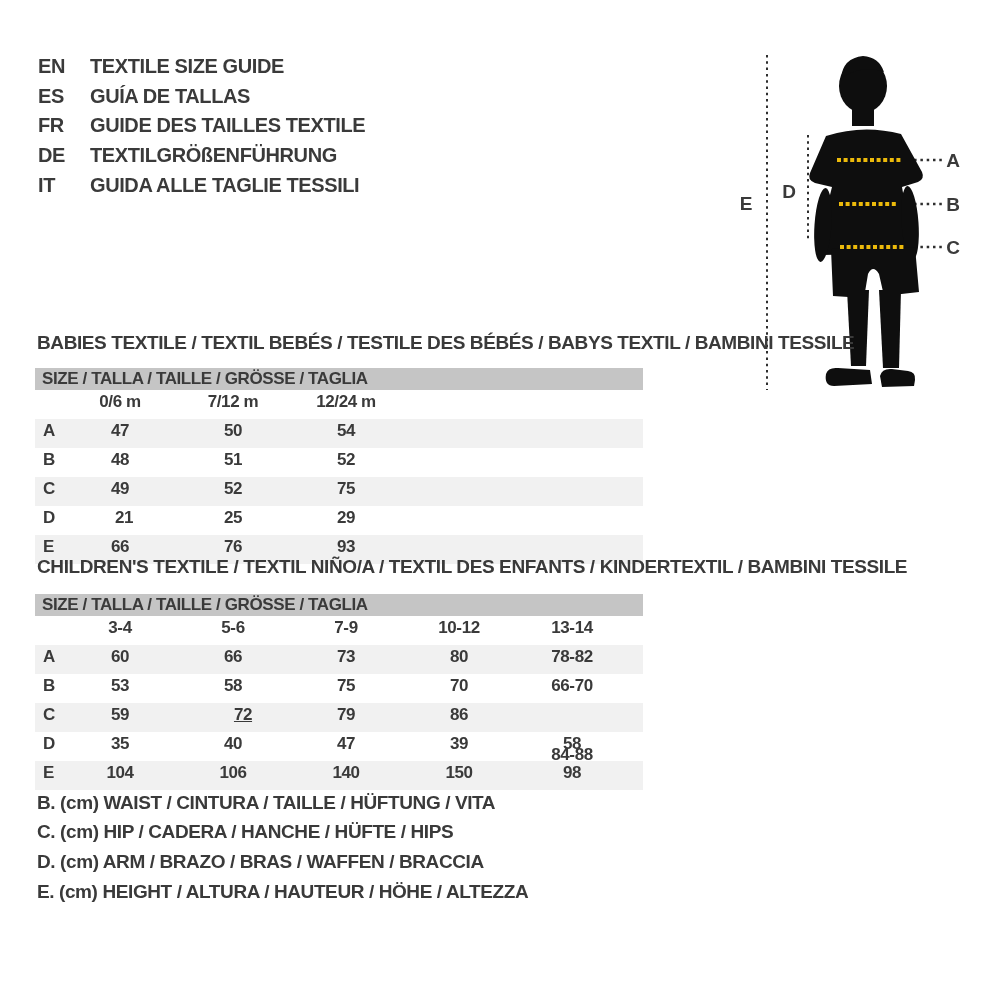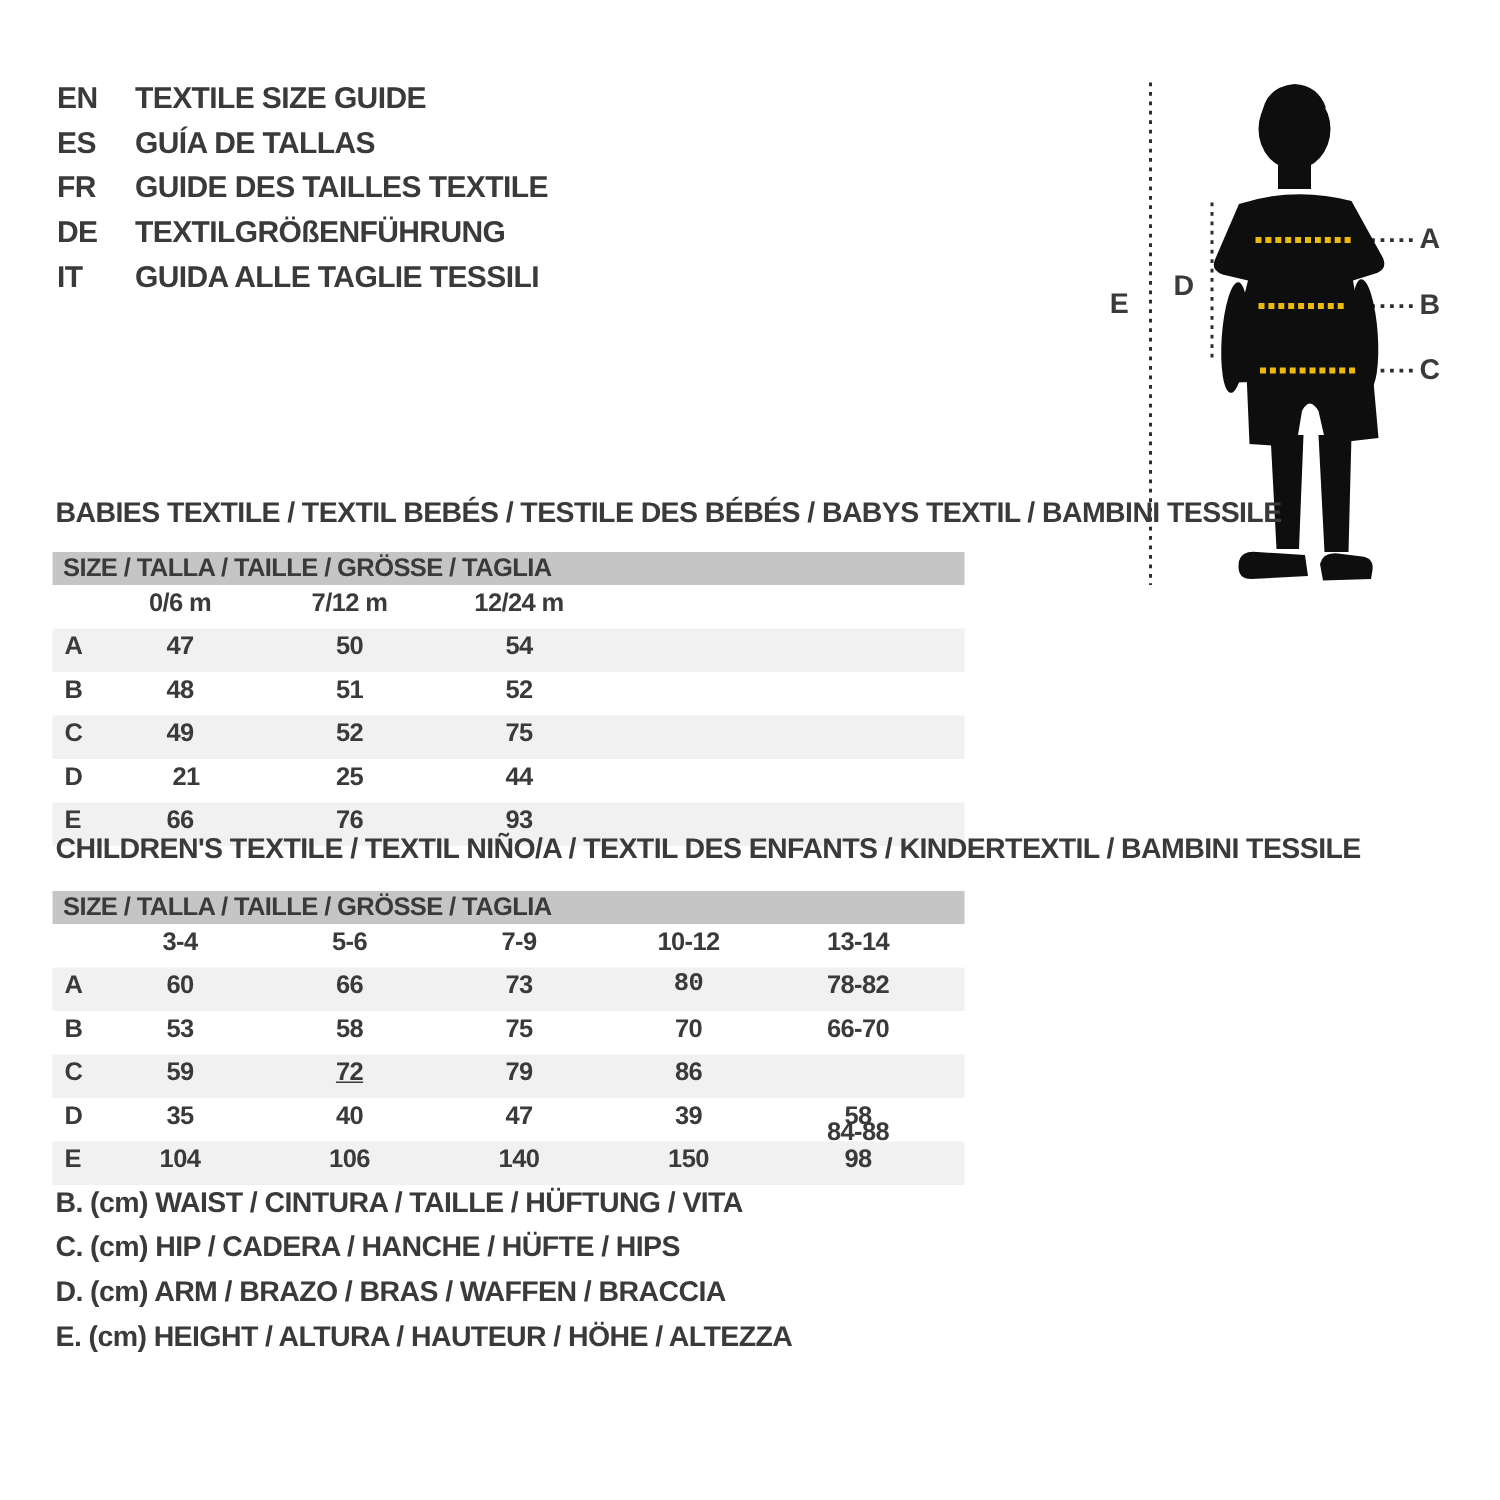--- a/index.html
+++ b/index.html
@@ -128,21 +128,21 @@
     <div class="t-row striped">
       <span class="t-label">C</span>
       <span class="t-val" style="left: 85px;">49</span>
       <span class="t-val" style="left: 198px;">52</span>
       <span class="t-val" style="left: 311px;">75</span>
     </div>
     <div class="t-row">
       <span class="t-label">D</span>
       <span class="t-val" style="left: 89px;">21</span>
       <span class="t-val" style="left: 198px;">25</span>
-      <span class="t-val" style="left: 311px;">44</span>
+      <span class="t-val" style="left: 311px;">29</span>
     </div>
     <div class="t-row striped">
       <span class="t-label">E</span>
       <span class="t-val" style="left: 85px;">66</span>
       <span class="t-val" style="left: 198px;">76</span>
       <span class="t-val" style="left: 311px;">93</span>
     </div>
   </div>
 
 <div id="children-title" class="abs section-title">CHILDREN'S TEXTILE / TEXTIL NIÑO/A / TEXTIL DES ENFANTS / KINDERTEXTIL / BAMBINI TESSILE</div>
@@ -153,35 +153,35 @@
       <span class="t-val" style="left: 198px;">5-6</span>
       <span class="t-val" style="left: 311px;">7-9</span>
       <span class="t-val" style="left: 424px;">10-12</span>
       <span class="t-val" style="left: 537px;">13-14</span>
     </div>
 <div class="t-row striped">
       <span class="t-label">A</span>
       <span class="t-val" style="left: 85px;">60</span>
       <span class="t-val" style="left: 198px;">66</span>
       <span class="t-val" style="left: 311px;">73</span>
-      <span class="t-val" style="left: 424px; font-family: Liberation Mono, monospace;">80</span>
+      <span class="t-val" style="left: 424px;">80</span>
       <span class="t-val" style="left: 537px;">78-82</span>
     </div>
     <div class="t-row">
       <span class="t-label">B</span>
       <span class="t-val" style="left: 85px;">53</span>
       <span class="t-val" style="left: 198px;">58</span>
       <span class="t-val" style="left: 311px;">75</span>
       <span class="t-val" style="left: 424px;">70</span>
       <span class="t-val" style="left: 537px;">66-70</span>
     </div>
     <div class="t-row striped">
       <span class="t-label">C</span>
       <span class="t-val" style="left: 85px;">59</span>
-      <span class="t-val" style="left: 198px; text-decoration: underline;">72</span>
+      <span class="t-val" style="left: 208px; text-decoration: underline;">72</span>
       <span class="t-val" style="left: 311px;">79</span>
       <span class="t-val" style="left: 424px;">86</span>
       <span class="t-val" style="left: 537px; margin-top: 40px;">84-88</span>
     </div>
     <div class="t-row">
       <span class="t-label">D</span>
       <span class="t-val" style="left: 85px;">35</span>
       <span class="t-val" style="left: 198px;">40</span>
       <span class="t-val" style="left: 311px;">47</span>
       <span class="t-val" style="left: 424px;">39</span>

